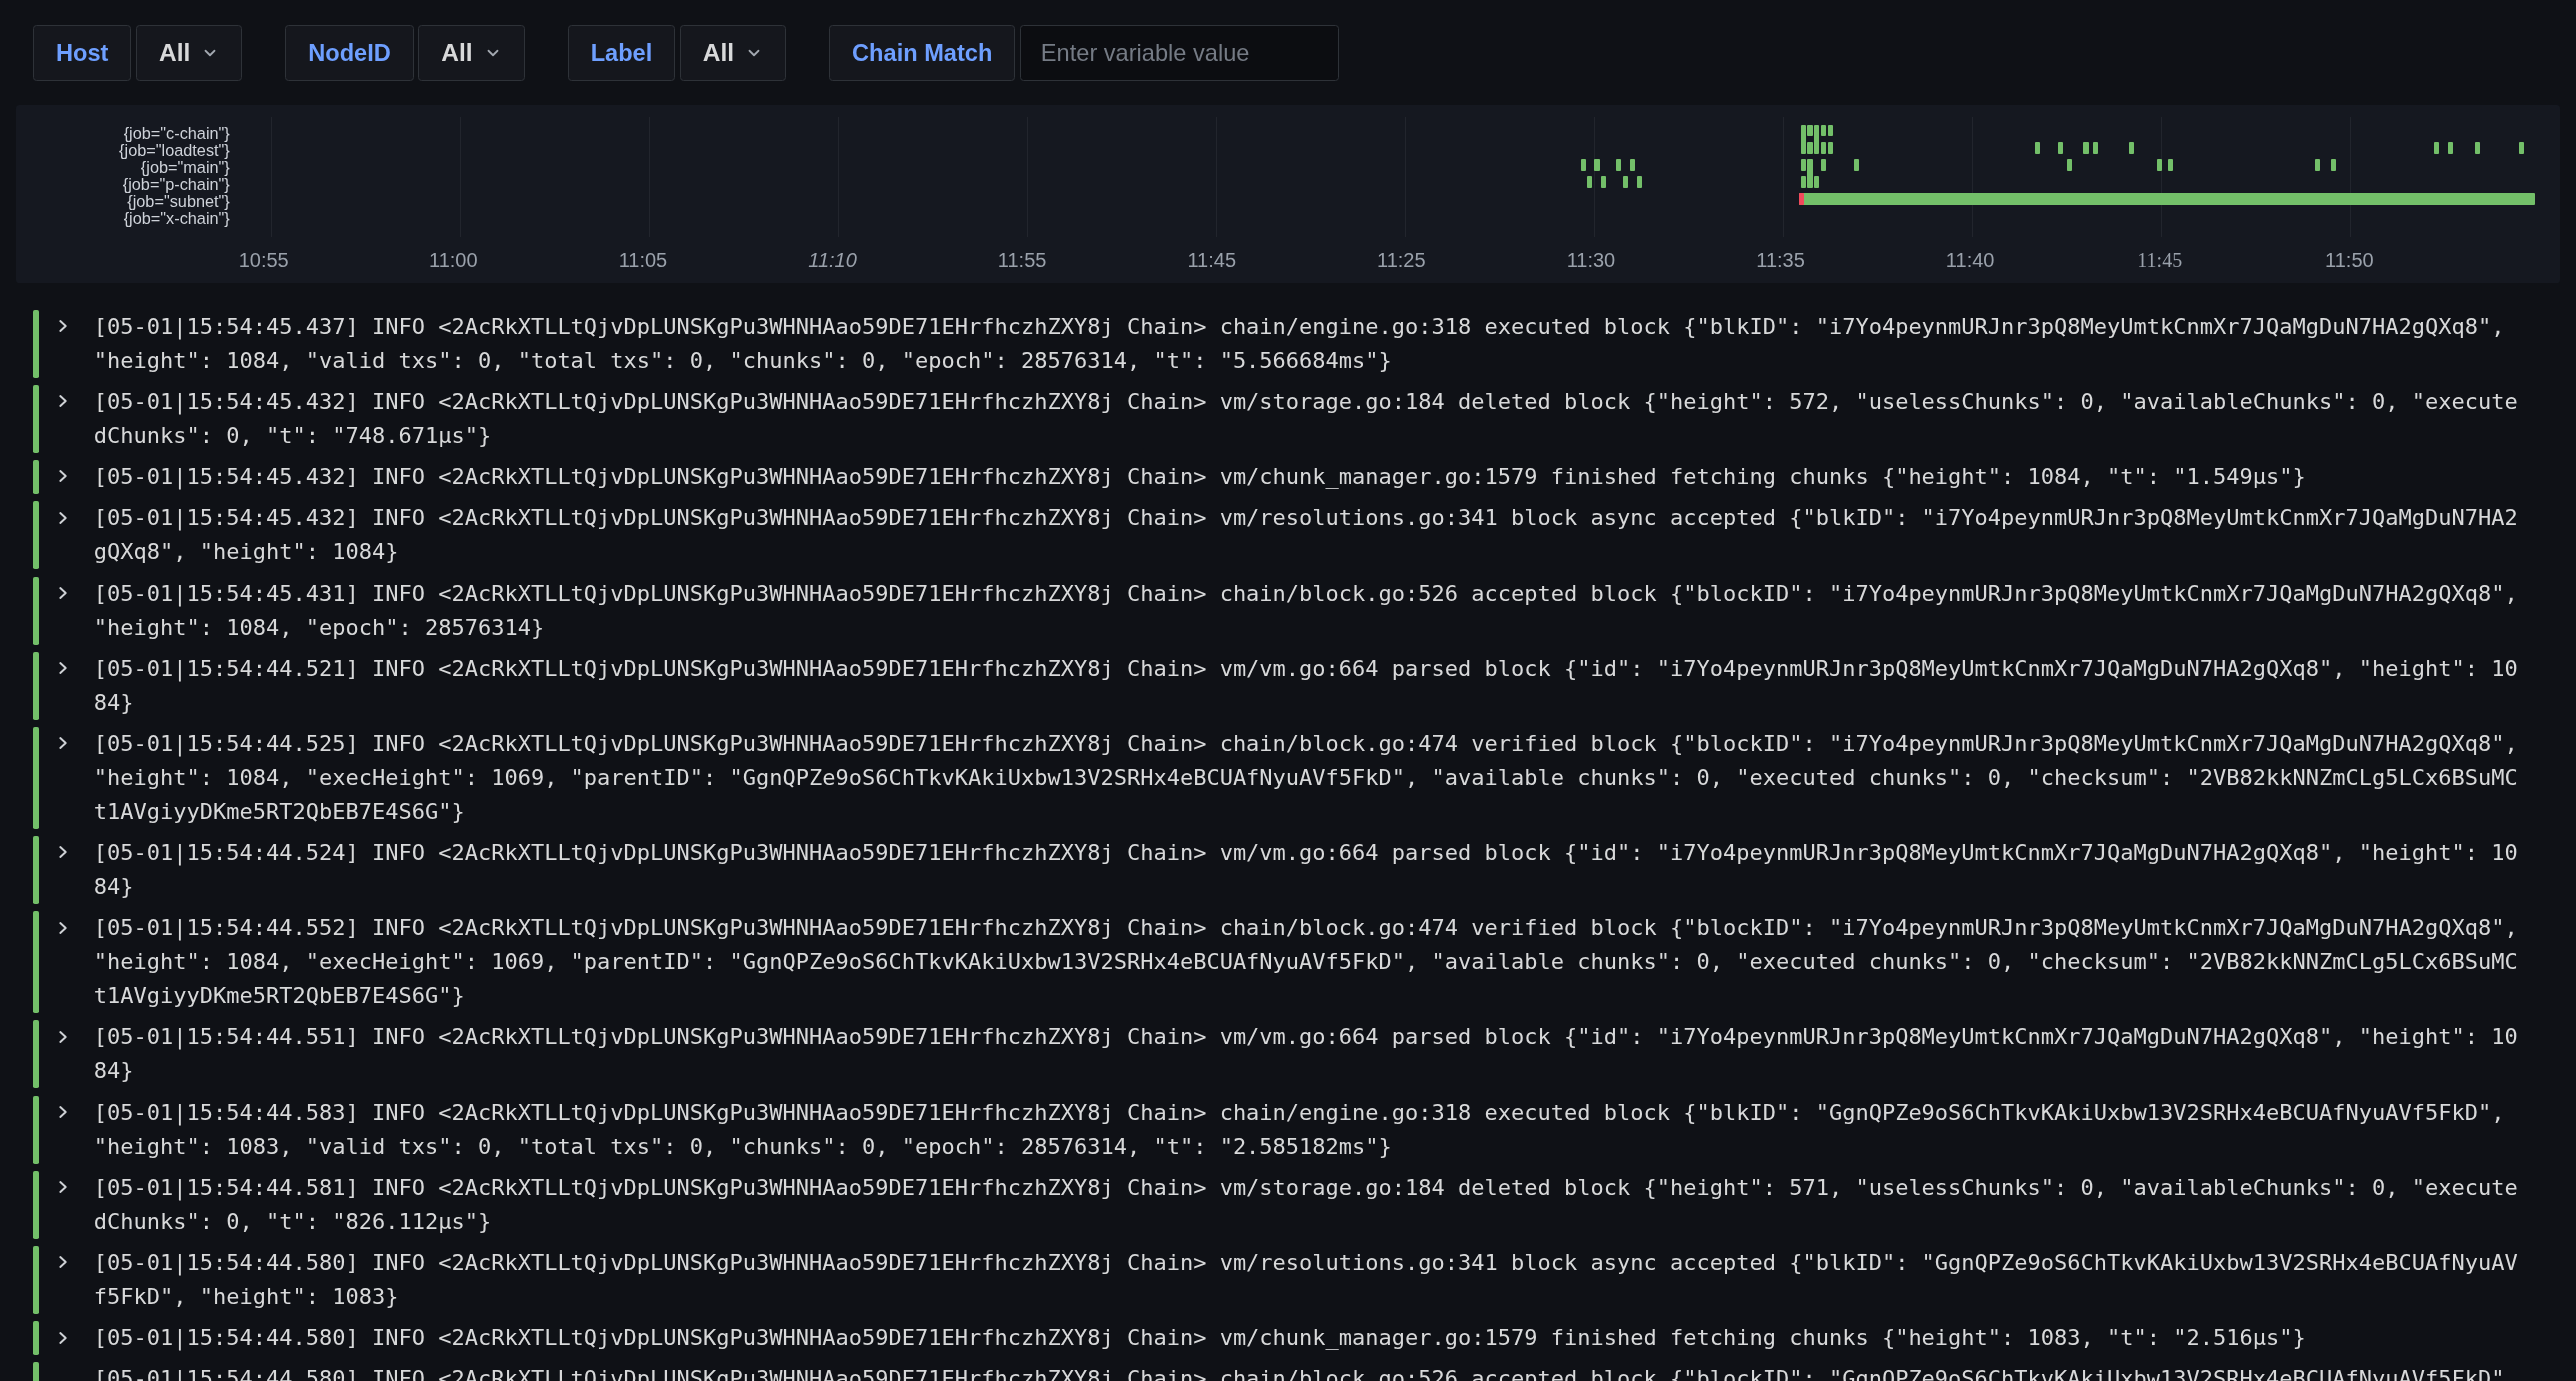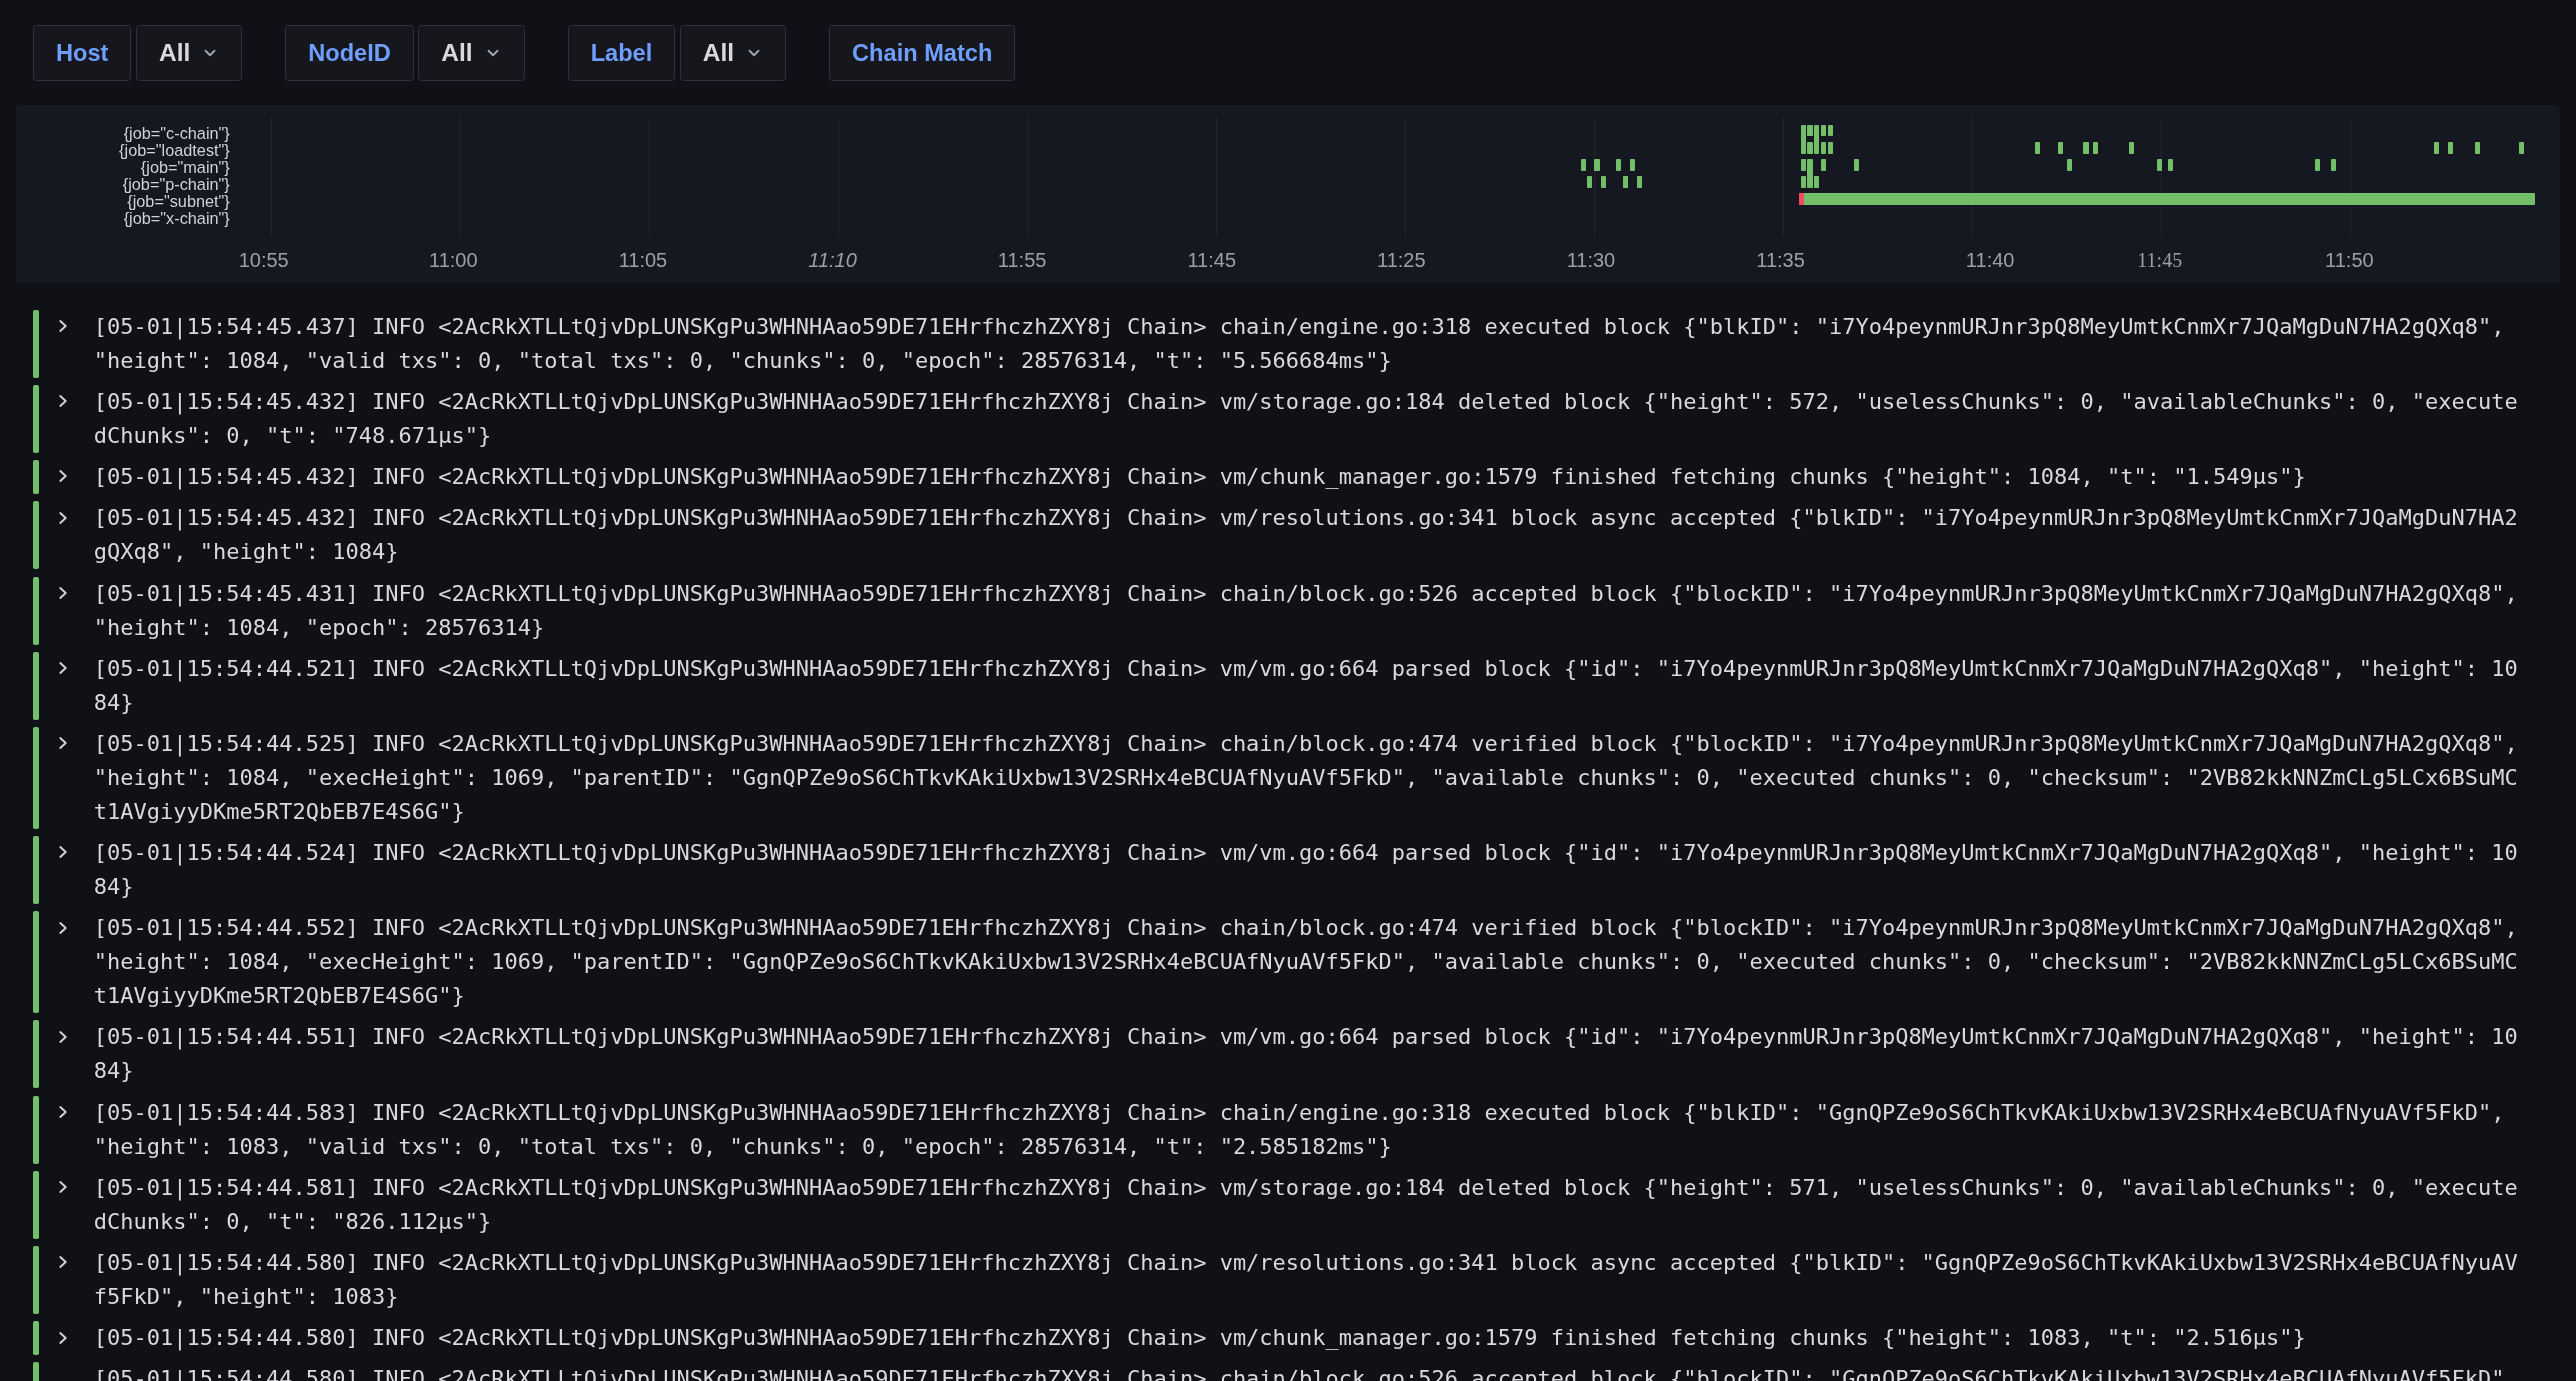--- a/index.html
+++ b/index.html
@@ -101,20 +101,21 @@
             <path d="M5 7.5l5 5 5-5" fill="none" stroke="#a2a8b0" stroke-width="2" stroke-linecap="round" stroke-linejoin="round"></path>
           </svg>
         </span>
     </div>
   </div>
 
   <div class="vargroup">
     <div class="segment">
       <span class="seg-label">Chain Match</span>
     </div>
+    <input class="varinput" type="text" placeholder="Enter variable value" style="">
   </div>
 
 </div>
 
 <div class="timeline-panel">
   <div class="tl-series">
       <div class="tl-label">{job="c-chain"}</div>
       <div class="tl-label">{job="loadtest"}</div>
       <div class="tl-label">{job="main"}</div>
       <div class="tl-label">{job="p-chain"}</div>
@@ -176,21 +177,21 @@
   <div class="tl-axis">
       <div class="tl-tick" style="left: 1.15%;">10:55</div>
       <div class="tl-tick" style="left: 9.403%;">11:00</div>
       <div class="tl-tick" style="left: 17.656%;">11:05</div>
       <div class="tl-tick" style="left: 25.909%; font-style: italic;">11:10</div>
       <div class="tl-tick" style="left: 34.162%;">11:55</div>
       <div class="tl-tick" style="left: 42.415%;">11:45</div>
       <div class="tl-tick" style="left: 50.668%;">11:25</div>
       <div class="tl-tick" style="left: 58.921%;">11:30</div>
       <div class="tl-tick" style="left: 67.174%;">11:35</div>
-      <div class="tl-tick" style="left: 75.427%; margin-left: 20px;">11:40</div>
+      <div class="tl-tick" style="left: 75.427%;">11:40</div>
       <div class="tl-tick" style="left: 83.68%; font-family: Liberation Serif, serif;">11:45</div>
       <div class="tl-tick" style="left: 91.933%;">11:50</div>
     </div>
 </div>
 
 <div class="logs">
     <div class="entry">
       <div class="lbar" style="background: rgb(115, 191, 105);"></div>
       <div class="chev"><svg width="18" height="18" viewBox="0 0 20 20">
           <path d="M7 4.5l6 5.5-6 5.5" fill="none" stroke="#cfd2d6" stroke-width="2.2" stroke-linecap="round" stroke-linejoin="round"></path>

